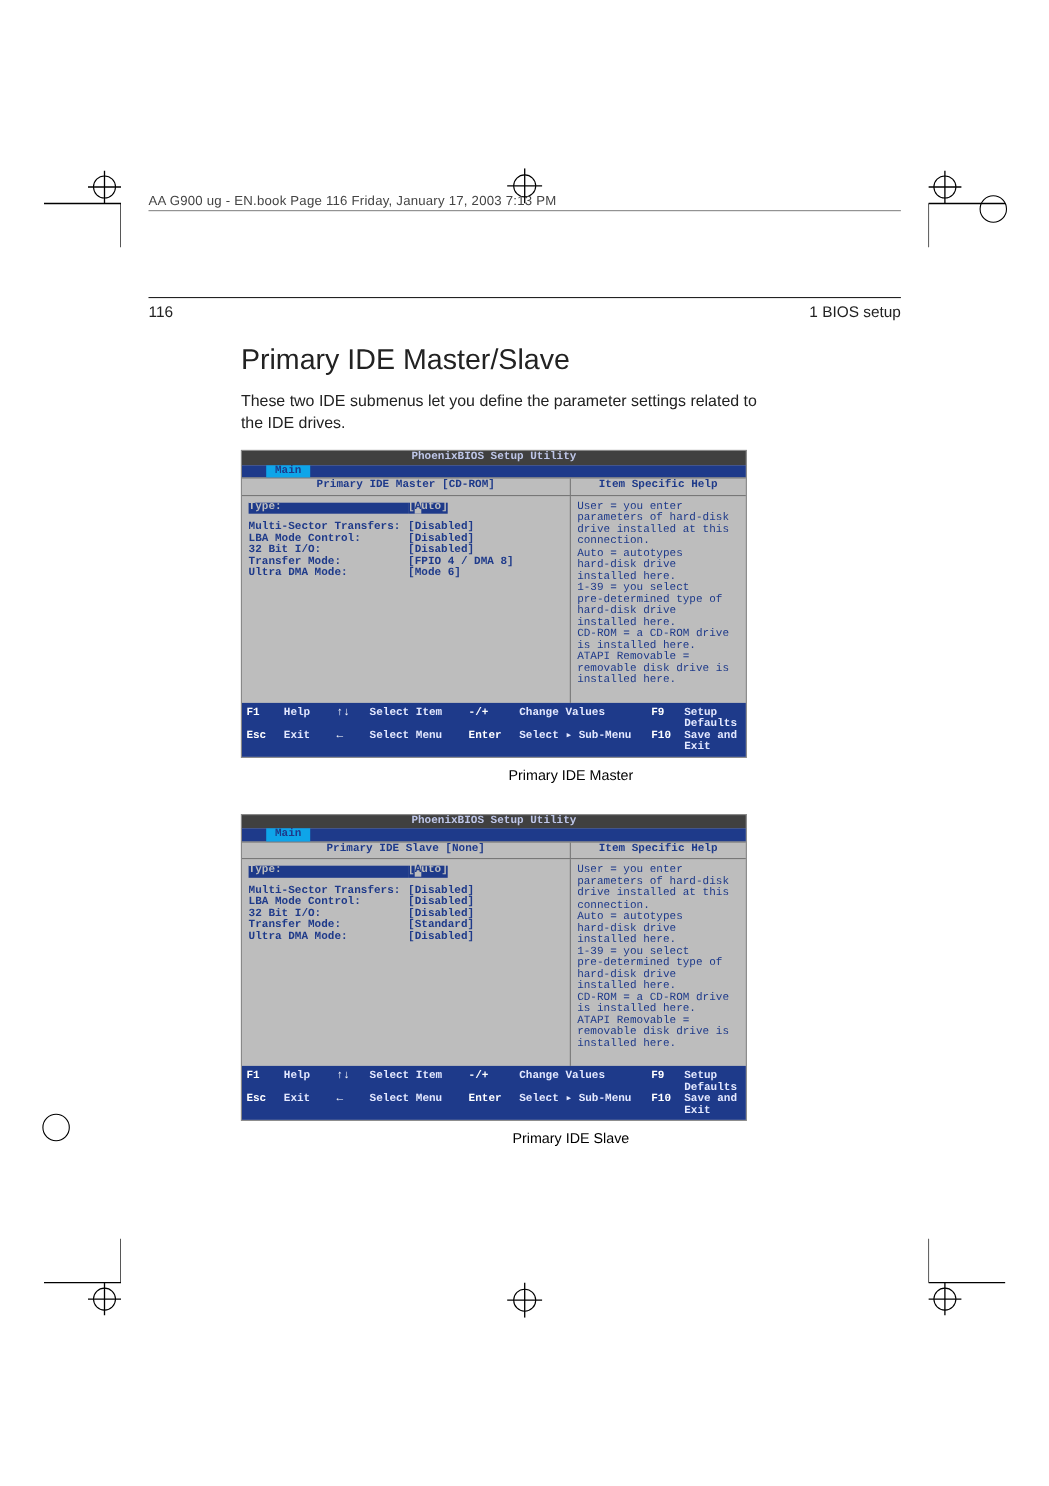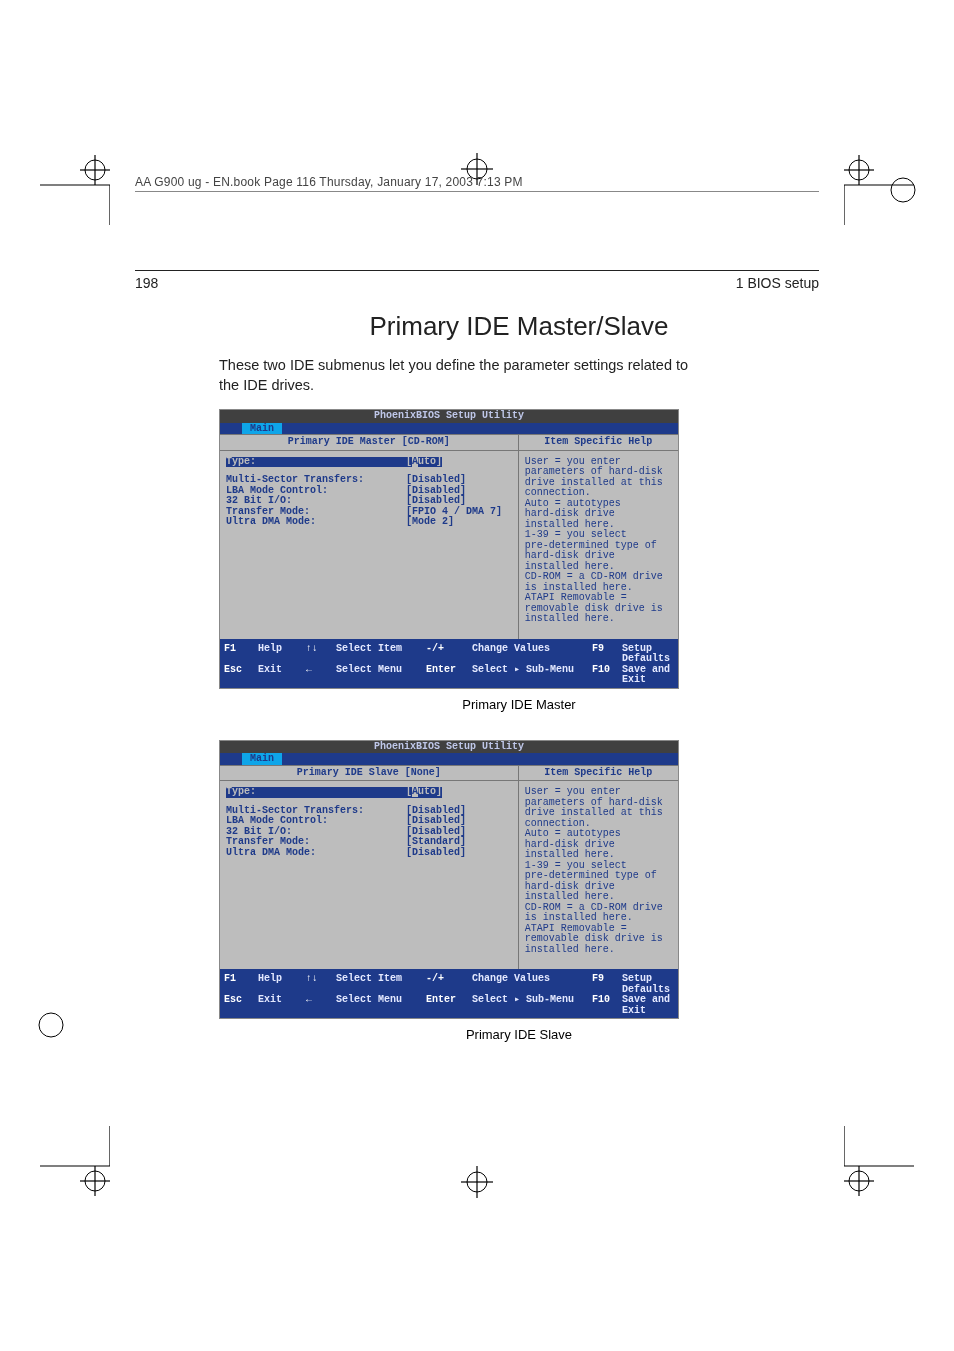--- a/index.html
+++ b/index.html
@@ -41,21 +41,20 @@
     color: #222;
     border-top: 1px solid #222;
     padding-top: 4px;
   }
   .doc-body { padding: 20px 0 0 84px; }
   h1 {
     font-size: 26px;
     font-weight: 400;
     color: #222;
     margin-bottom: 14px;
-    text-align: center;
   }
   p.lead {
     font-size: 14.5px;
     color: #222;
     line-height: 1.35;
     max-width: 470px;
     margin-bottom: 14px;
   }
 
   .bios {
@@ -95,21 +94,21 @@
     font-weight: bold;
     padding: 2px 4px;
   }
   .bios-subhead .sh-left  { flex: 0 0 65%; text-align: center; }
   .bios-subhead .sh-right { flex: 0 0 35%; text-align: center; border-left: 1px solid #777; }
 
   .bios-main { display: flex; }
   .bios-left  { flex: 0 0 65%; padding: 6px 6px 18px; }
   .bios-right { flex: 0 0 35%; padding: 6px 6px 14px; border-left: 1px solid #777; color: #1e3a8a; font-weight: normal; }
   .row { display: flex; white-space: pre; }
-  .row .lab { width: 180px; color: #1e3a8a; font-weight: bold; }
+  .row .lab { width: 145px; color: #1e3a8a; font-weight: bold; }
   .row.sel .lab { background: #1e3a8a; color: #bdbdbd; }
   .row .val { color: #1e3a8a; font-weight: bold; }
 
   .bios-foot {
     background: #1e3a8a;
     color: #e3e8ff;
     padding: 5px 4px 2px;
     display: grid;
     grid-template-columns: 34px 48px 30px 90px 46px 120px 30px auto;
     font-weight: bold;
@@ -193,24 +192,24 @@
 </div>
 <div class="midcross bottom">
   <svg viewBox="0 0 32 32">
       <circle class="target" cx="16" cy="16" r="10"></circle>
       <line class="cropline" x1="16" y1="0" x2="16" y2="32"></line>
       <line class="cropline" x1="0" y1="16" x2="32" y2="16"></line>
     </svg>
 </div>
 
 <div class="page">
-  <div class="runhead">AA G900 ug - EN.book  Page 116  Thursday, January 17, 2003  7:13 PM</div>
+  <div class="runhead">AA G900 ug - EN.book  Page 116  Friday, January 17, 2003  7:13 PM</div>
 
   <div class="pagehead">
-    <span>198</span>
+    <span>116</span>
     <span>1 BIOS setup</span>
   </div>
 
   <div class="doc-body">
     <h1>Primary IDE Master/Slave</h1>
     <p class="lead">These two IDE submenus let you define the parameter settings related to the IDE drives.</p>
 
     <div class="bios">
       <div class="bios-title">PhoenixBIOS Setup Utility</div>
       <div class="bios-tabbar">
@@ -220,22 +219,22 @@
         <div class="sh-left">Primary IDE Master  [CD-ROM]</div>
         <div class="sh-right">Item Specific Help</div>
       </div>
       <div class="bios-main">
         <div class="bios-left">
             <div class="row sel"><span class="lab">Type:</span><span class="val" style="background: rgb(30, 58, 138); color: rgb(189, 189, 189);">[<span style="background:#bdbdbd;color:#1e3a8a">A</span>uto]</span></div>
             <div style="height: 8px;"></div>
             <div class="row"><span class="lab">Multi-Sector Transfers:</span><span class="val">[Disabled]</span></div>
             <div class="row"><span class="lab">LBA Mode Control:</span><span class="val">[Disabled]</span></div>
             <div class="row"><span class="lab">32 Bit I/O:</span><span class="val">[Disabled]</span></div>
-            <div class="row"><span class="lab">Transfer Mode:</span><span class="val">[FPIO 4 / DMA 7]</span></div>
-            <div class="row"><span class="lab">Ultra DMA Mode:</span><span class="val">[Mode 2]</span></div>
+            <div class="row"><span class="lab">Transfer Mode:</span><span class="val">[FPIO 4 / DMA 8]</span></div>
+            <div class="row"><span class="lab">Ultra DMA Mode:</span><span class="val">[Mode 6]</span></div>
           </div>
         <div class="bios-right" style="white-space:pre-line">User = you enter
 parameters of hard-disk
 drive installed at this
 connection.
 Auto = autotypes
 hard-disk drive
 installed here.
 1-39 = you select
 pre-determined  type of

